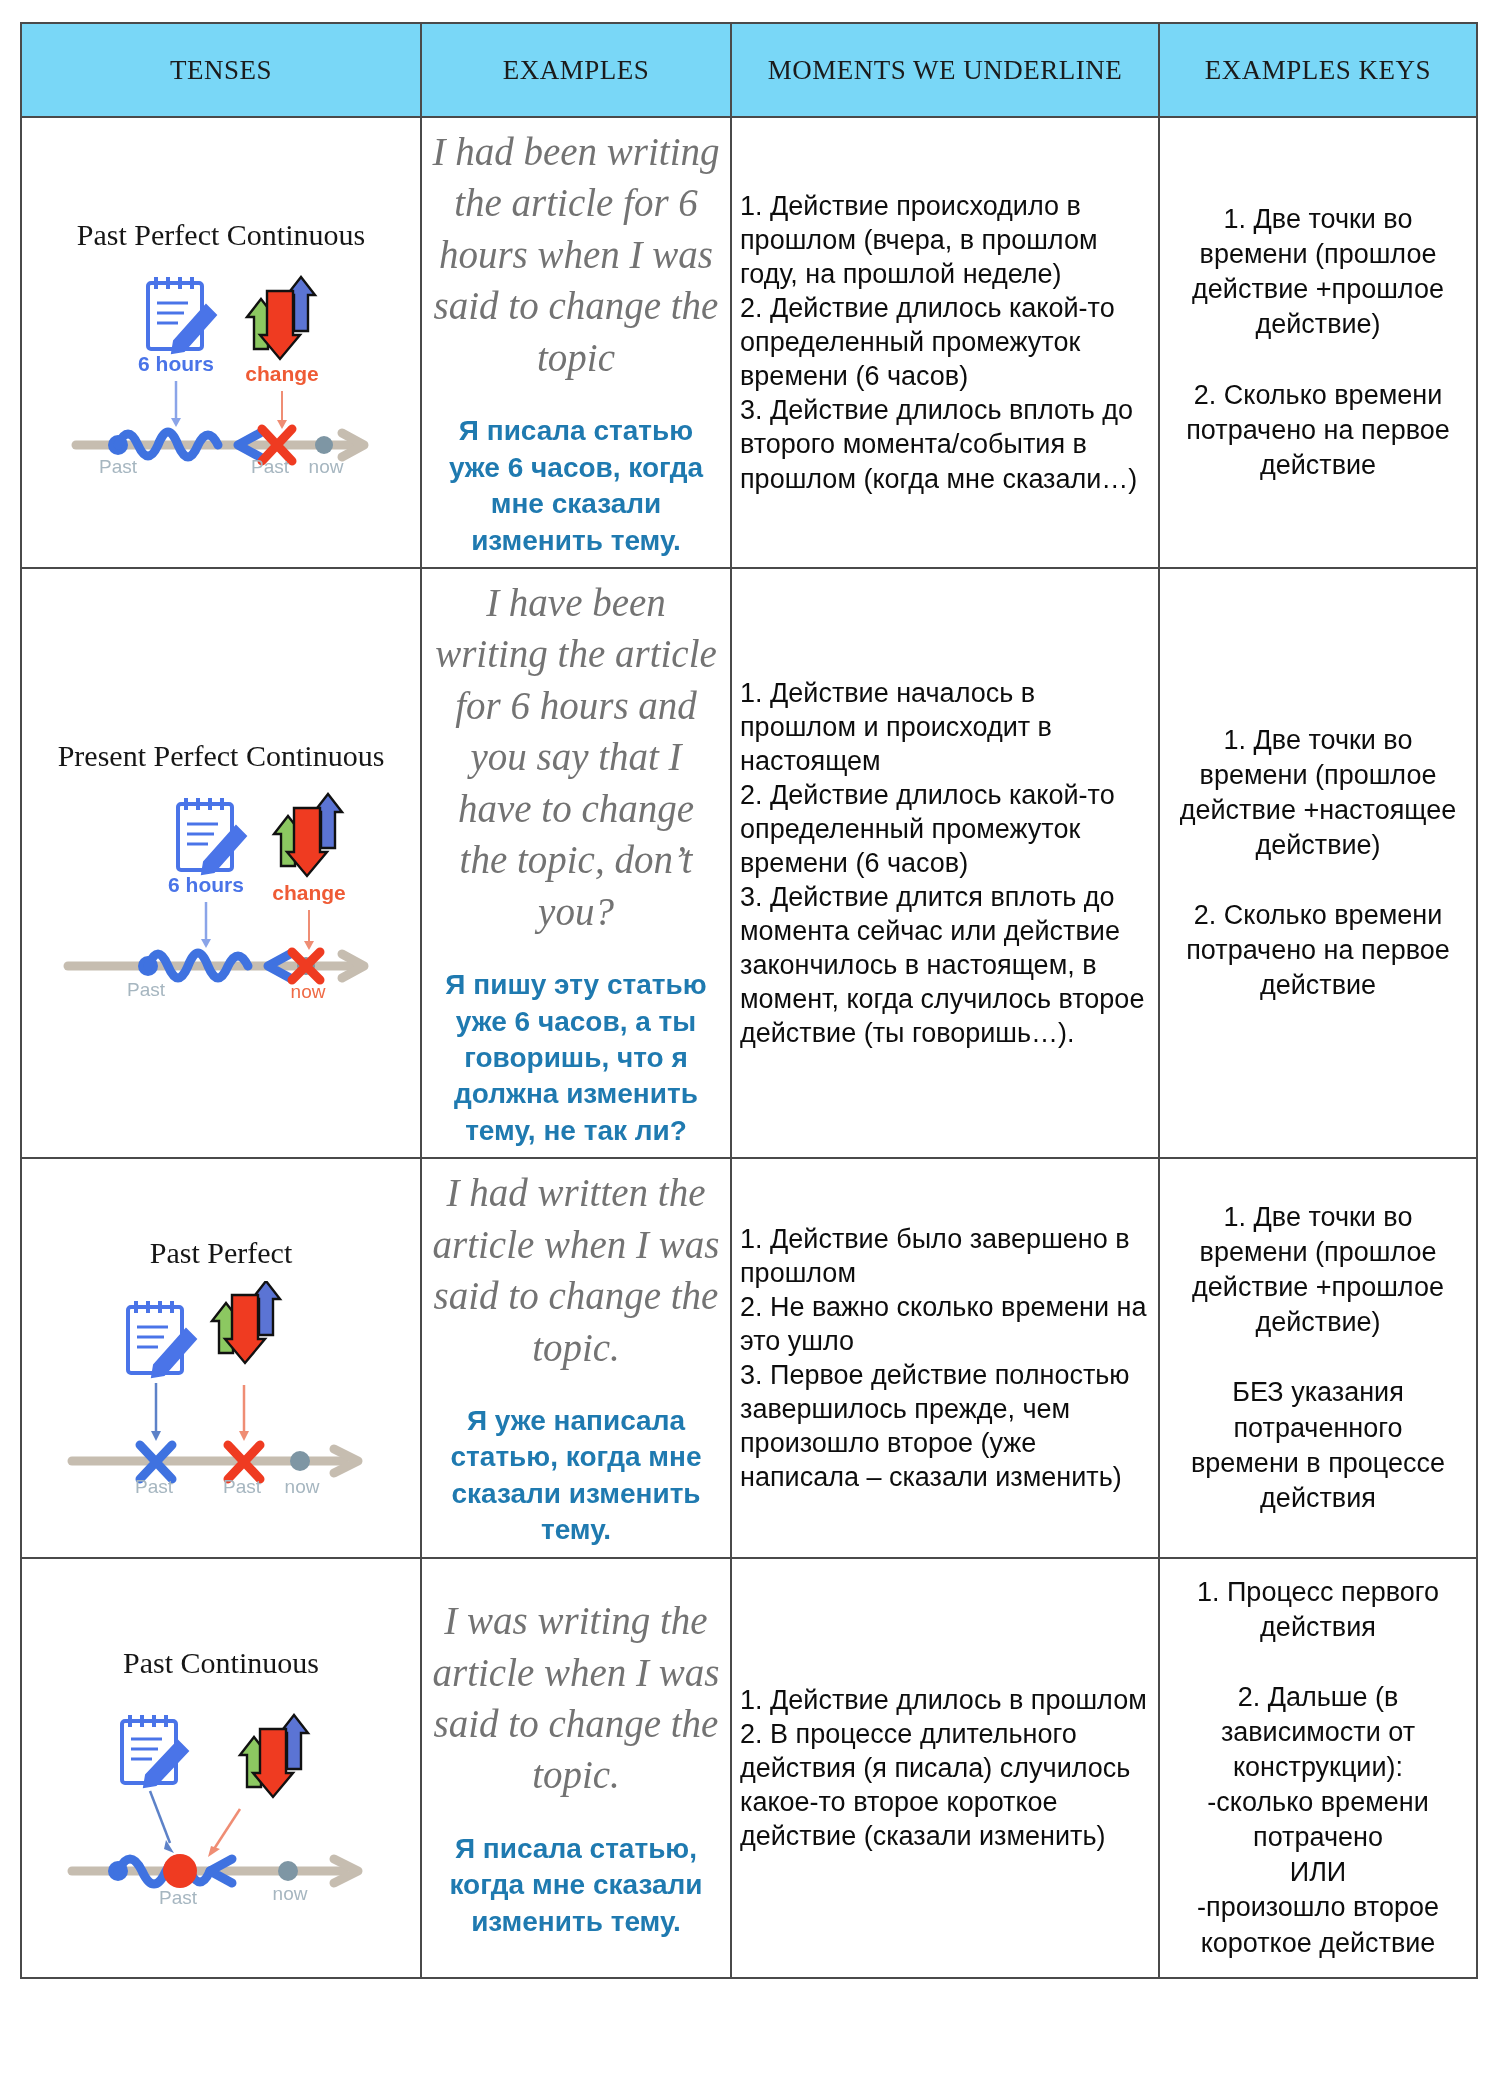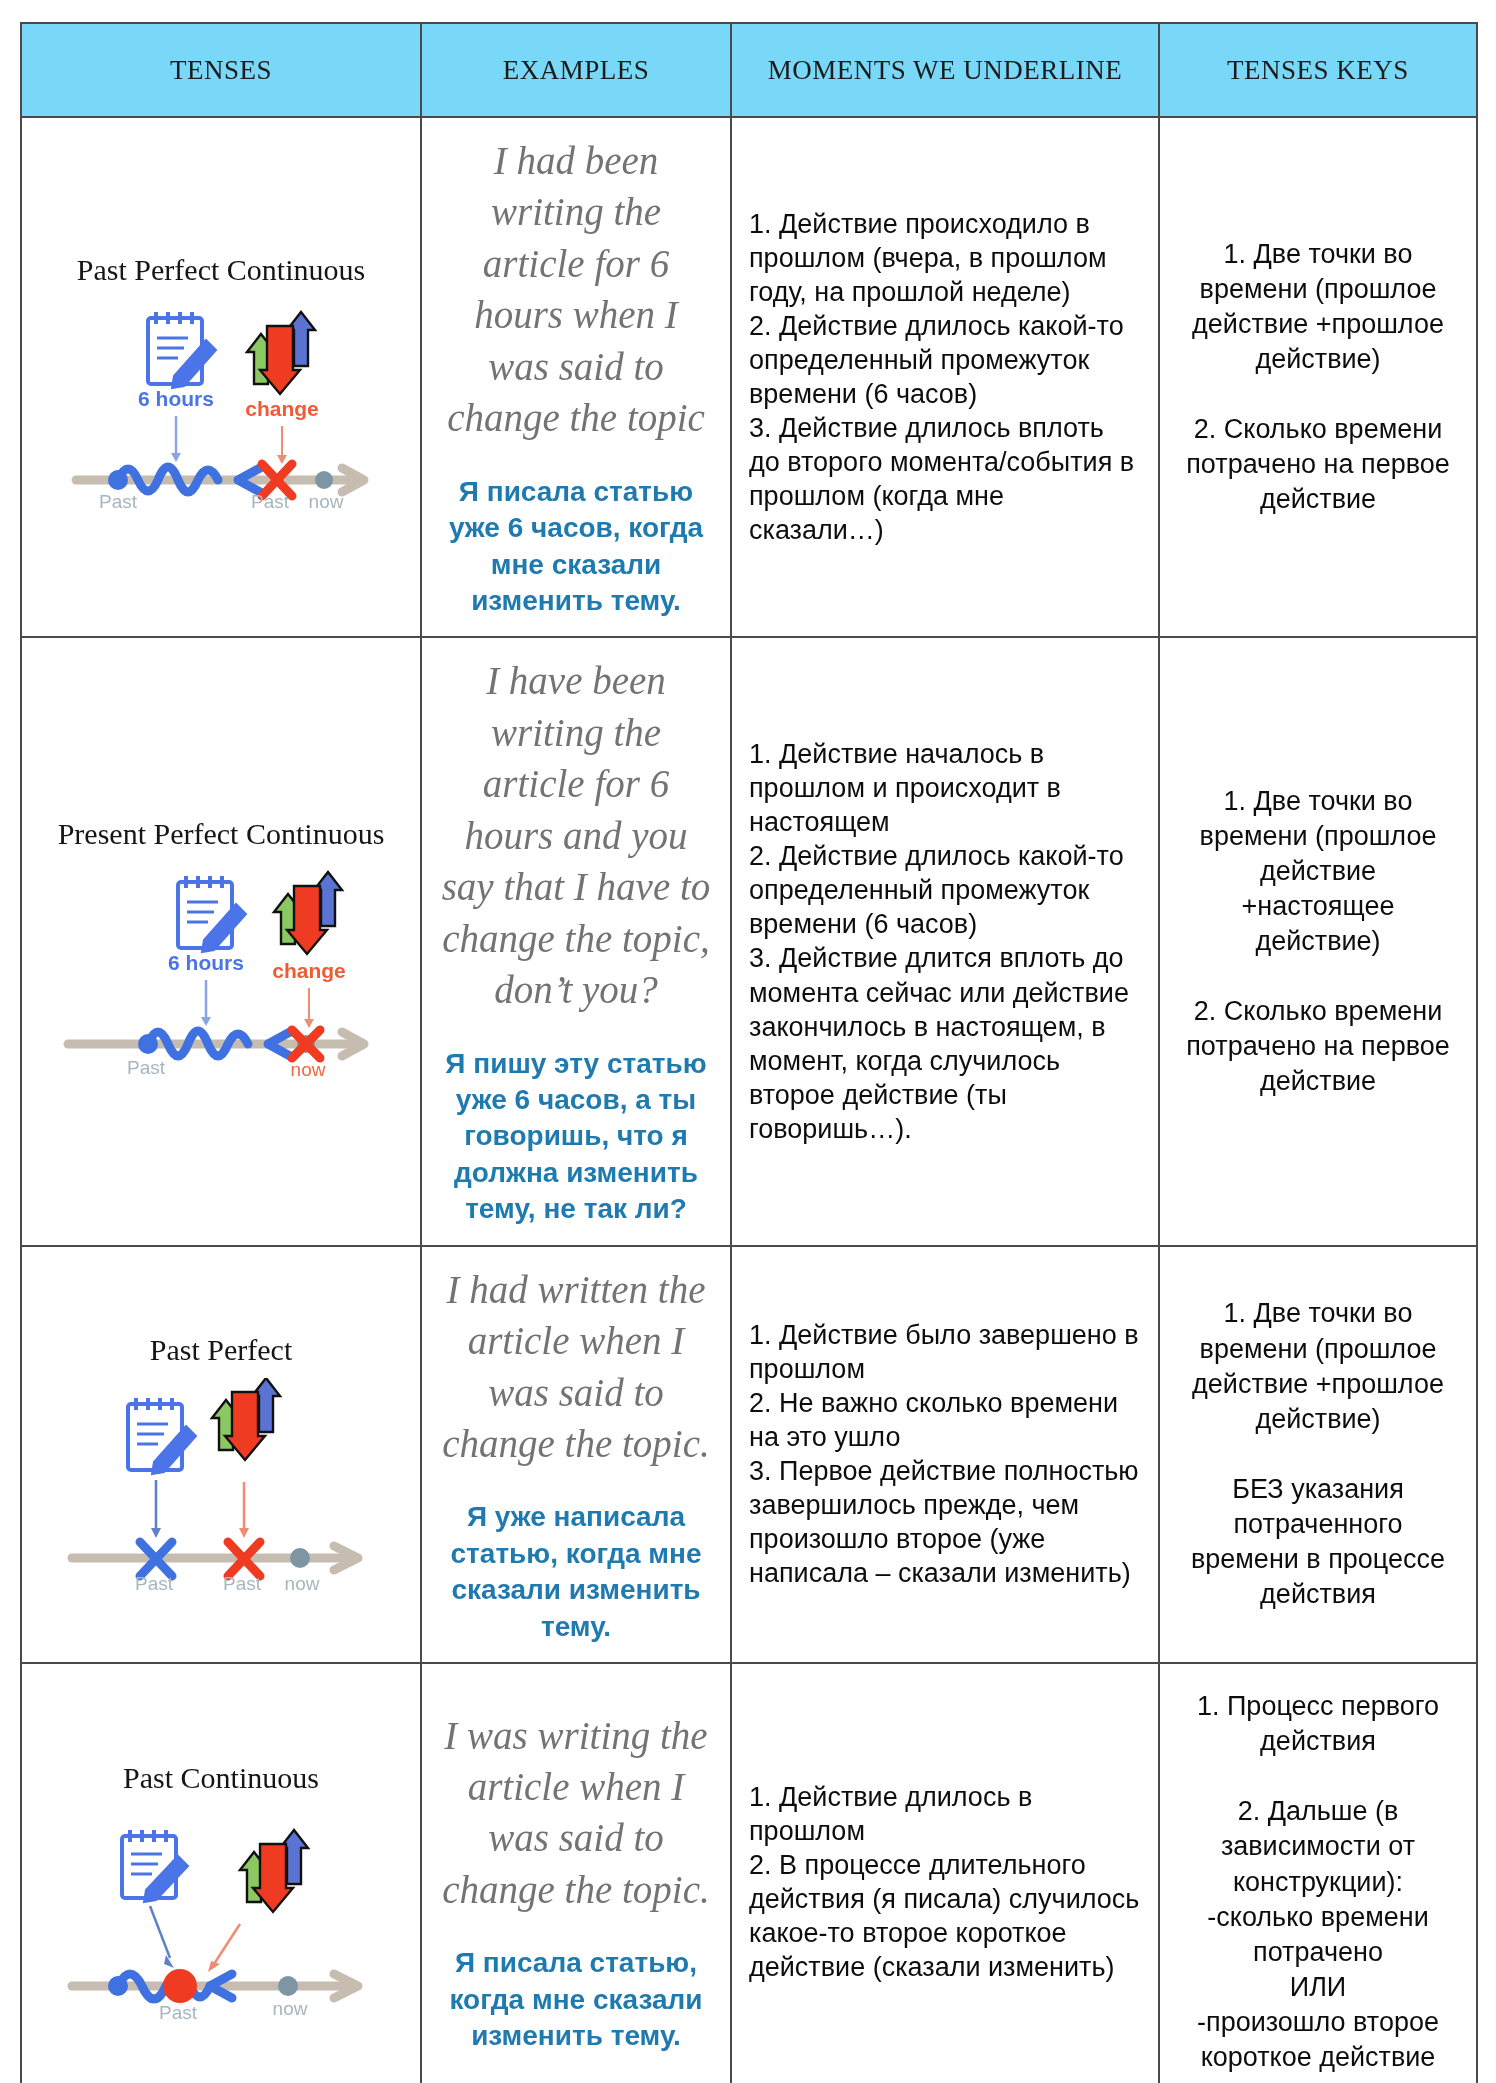--- a/index.html
+++ b/index.html
@@ -15,21 +15,21 @@
   table.tenses-table {
     width: 1456px;
     border-collapse: collapse;
     table-layout: fixed;
     border: 2px solid #3d3d3d;
   }
   table.tenses-table th,
   table.tenses-table td {
     border: 2px solid #4a4a4a;
     vertical-align: middle;
-    padding: 17px;
+    padding: 8px;
   }
   
   col.c-tense   { width: 400px; }
   col.c-example { width: 310px; }
   col.c-moments { width: 428px; }
   col.c-keys    { width: 318px; }
 
   thead th {
     background: #79d7f7;
     height: 94px;
@@ -103,21 +103,21 @@
     <col class="c-tense">
       <col class="c-example">
       <col class="c-moments">
       <col class="c-keys">
   </colgroup>
   <thead>
     <tr>
       <th>TENSES</th>
       <th>EXAMPLES</th>
       <th>MOMENTS WE UNDERLINE</th>
-      <th>TENSES KEYS</th>
+      <th>EXAMPLES KEYS</th>
     </tr>
   </thead>
   <tbody>
 
     <tr>
       <td class="tense-cell">
         <div class="tense-name">Past Perfect Continuous</div>
         <div class="diagram-wrap">
           <svg width="330" height="230" viewBox="0 0 330 230">
 

